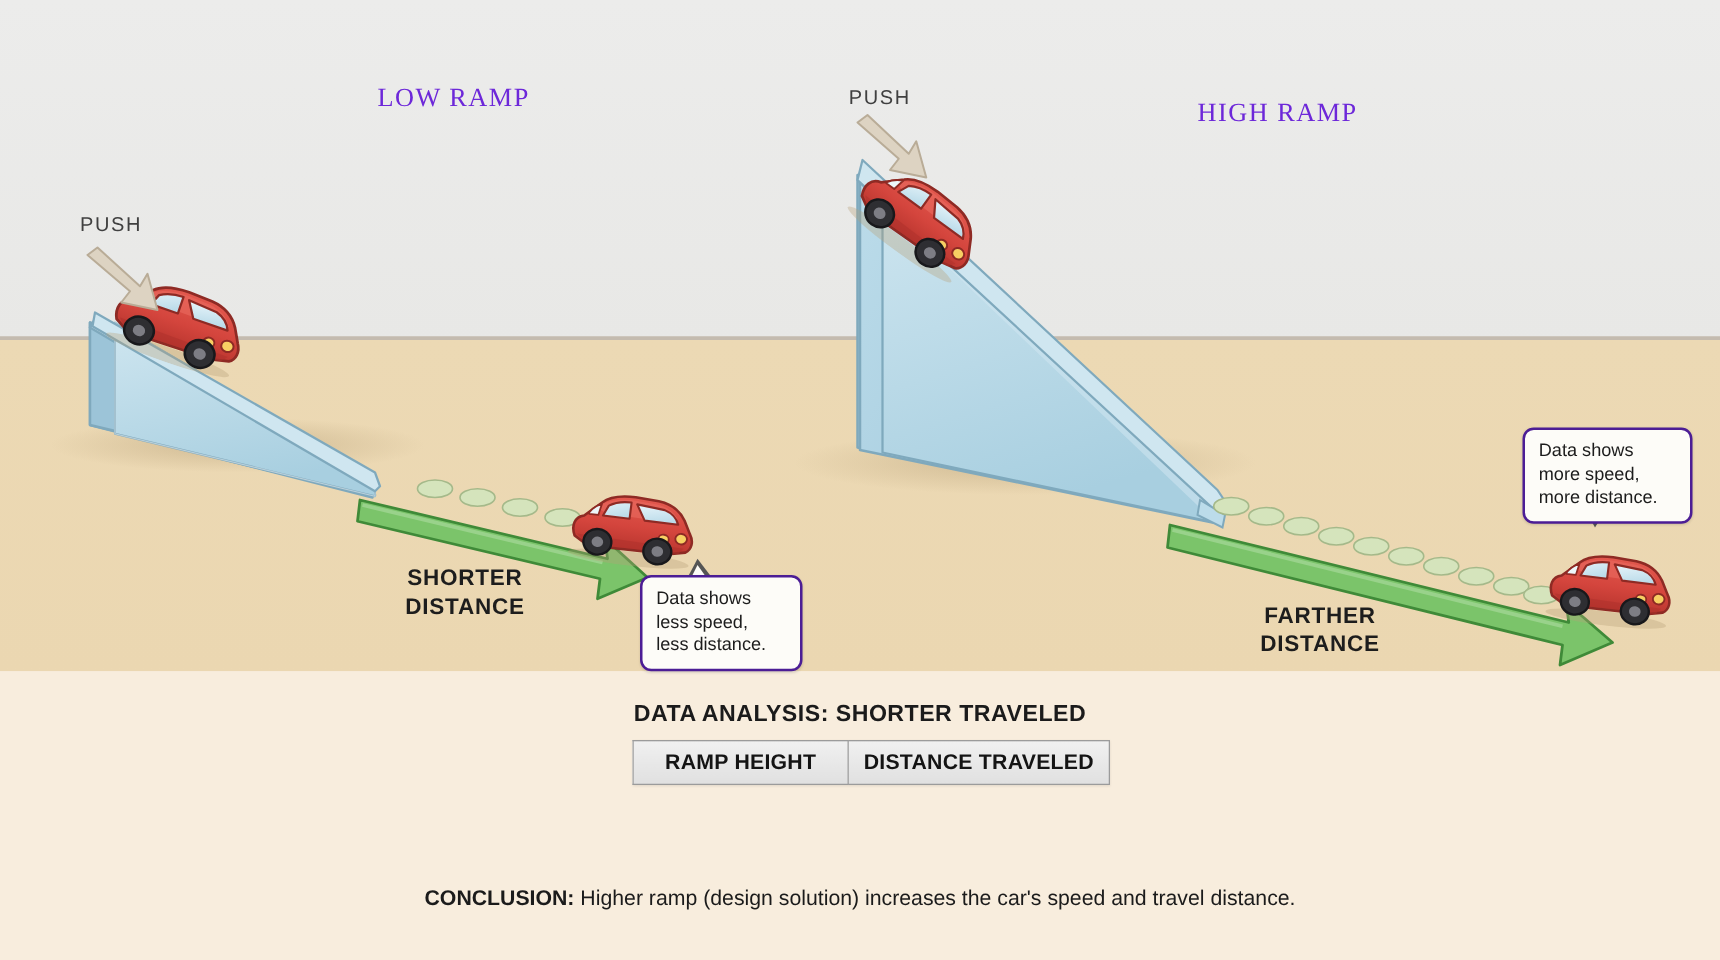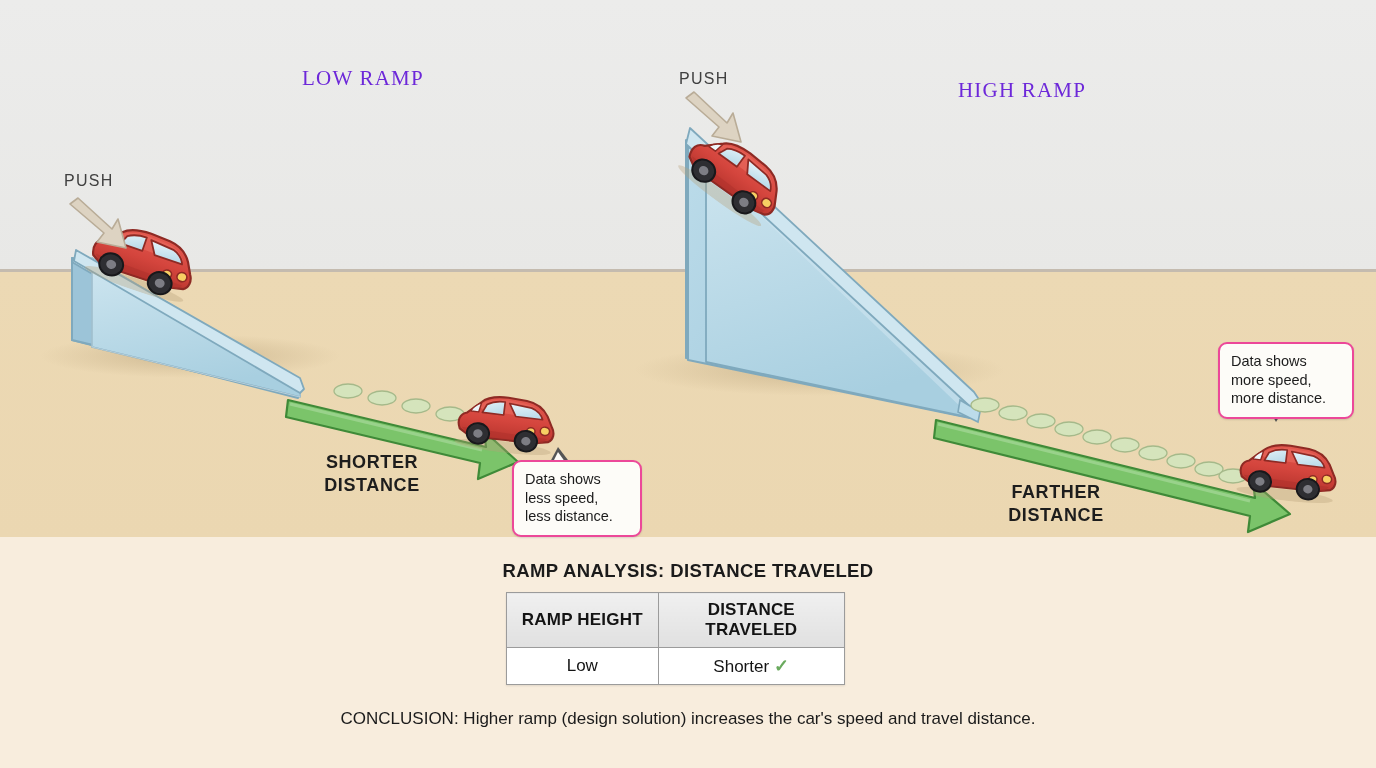--- a/index.html
+++ b/index.html
@@ -75,21 +75,21 @@
     line-height: 23px;
     white-space: nowrap;
   }
   #dist-low  { left: 298px;  top: 451px; width: 148px; }
   #dist-high { left: 980px;  top: 481px; width: 152px; }
 
   
   .bubble {
     position: absolute;
     background: #fdfcf8;
-    border: 2px solid #ec4899;
+    border: 2px solid #4c1d95;
     border-radius: 9px;
     padding: 8px 11px 9px 11px;
     font-size: 14.5px;
     line-height: 18.5px;
     color: #1c1c1c;
     white-space: pre-line;
     box-shadow: 0 1px 2px rgba(0,0,0,.12);
   }
   #bubble-low  { left: 512px;  top: 460px; width: 104px; }
   #bubble-high { left: 1218px; top: 342px; width: 110px; }
@@ -128,21 +128,21 @@
     left: 0; top: 560px; width: 1376px;
     text-align: center;
     font-size: 18.5px;
     font-weight: bold;
     letter-spacing: .4px;
     color: #1b1b1b;
   }
   #data-table {
     position: absolute;
     left: 506px; top: 592px;
-    width: 339px;
+    width: 382px;
     border-collapse: collapse;
     background: #ffffff;
     box-shadow: 0 1px 2px rgba(0,0,0,.10);
   }
   #data-table th, #data-table td {
     border: 1.5px solid #9b9b9b;
     text-align: center;
     color: #141414;
   }
   #data-table th {
@@ -165,21 +165,21 @@
     font-size: 18px;
     margin-left: 5px;
   }
   #conclusion {
     position: absolute;
     left: 0; top: 709px; width: 1376px;
     text-align: center;
     font-size: 17px;
     color: #1b1b1b;
   }
-  #conclusion b { font-weight: normal; }
+  #conclusion b { font-weight: bold; }
 </style>
 </head>
 <body>
 
 <div id="stage">
 
   <div class="band-sky"></div>
   <div class="band-sky-edge"></div>
   <div class="band-ground"></div>
   <div class="band-panel"></div>
@@ -351,36 +351,30 @@
   <div class="bubble" id="bubble-low">Data shows
 less speed,
 less distance.</div>
 
   <div class="bubble-tail" id="tail-high"></div>
   <div class="bubble-tail" id="tail-high-in"></div>
   <div class="bubble" id="bubble-high">Data shows
 more speed,
 more distance.</div>
 
-  <div id="panel-title">RAMP ANALYSIS: DISTANCE TRAVELED</div>
+  <div id="panel-title">DATA ANALYSIS: SHORTER TRAVELED</div>
 
   <table id="data-table">
     <thead>
       <tr>
         <th class="col-a">RAMP HEIGHT</th>
         <th class="col-b">DISTANCE TRAVELED</th>
       </tr>
     </thead>
     <tbody>
-      <tr>
-        <td>Low</td>
-        <td>
-          <span>Shorter</span><span class="check">✓</span>
-        </td>
-      </tr>
     </tbody>
   </table>
 
   <div id="conclusion">
     <b>CONCLUSION:</b><span> Higher ramp (design solution) increases the car's speed and travel distance.</span>
   </div>
 
 </div>
 
 </body></html>

